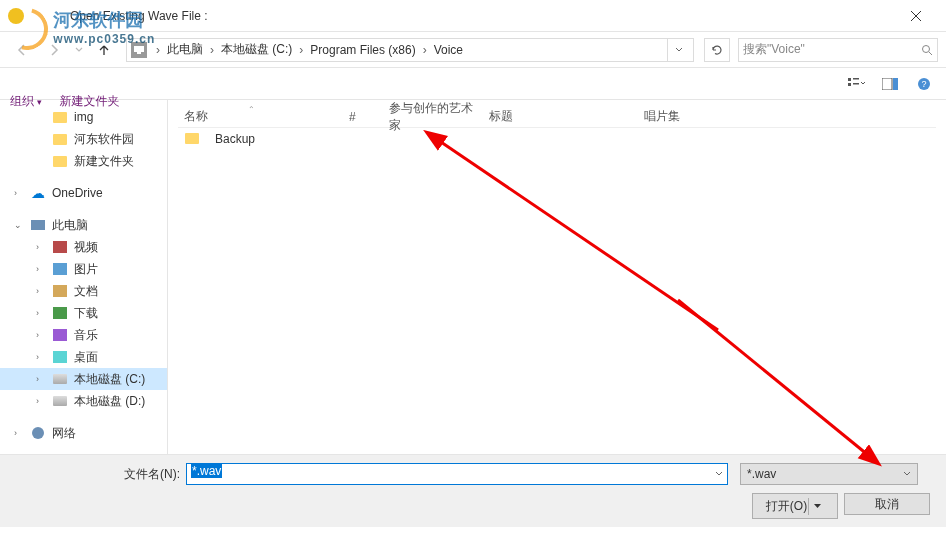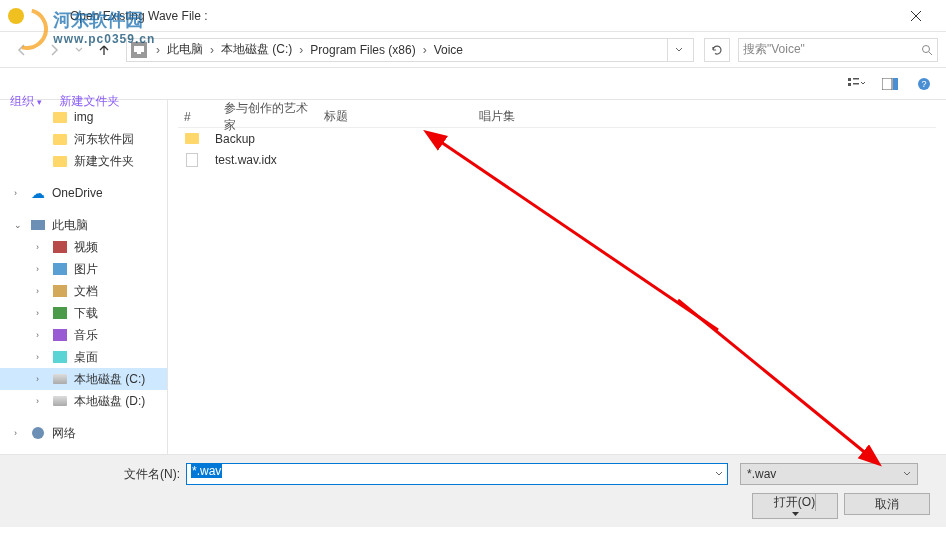--- a/index.html
+++ b/index.html
@@ -17,21 +17,21 @@
 .nav .breadcrumb { flex: 1; display: flex; align-items: center; border: 1px solid #dcdcdc; height: 24px; padding: 0 4px; margin: 0 4px; }
 .breadcrumb .crumb-icon { width: 16px; height: 16px; background: #999; margin-right: 4px; display: flex; align-items: center; justify-content: center; }
 .breadcrumb .crumb { padding: 0 2px; cursor: pointer; }
 .breadcrumb .chev { width: 14px; text-align: center; color: #666; }
 .nav .dropdown { width: 22px; height: 22px; border-left: 1px solid #dcdcdc; margin-left: auto; display: flex; align-items: center; justify-content: center; }
 .nav .refresh { width: 26px; height: 24px; display: flex; align-items: center; justify-content: center; border: 1px solid #dcdcdc; margin-left: 2px; }
 .nav .search { width: 200px; height: 24px; border: 1px solid #dcdcdc; margin-left: 4px; display: flex; align-items: center; padding: 0 4px; color: #888; }
 .nav .search span { flex: 1; }
 
 .toolbar { height: 32px; display: flex; align-items: center; padding: 0 10px; border-bottom: 1px solid #e5e5e5; gap: 18px; }
-.toolbar .t-item { color: #8b5cf6; cursor: pointer; margin-top: 35px; }
+.toolbar .t-item { color: #701a75; cursor: pointer; margin-top: 35px; }
 .toolbar .t-item.after::after { content: "▾"; margin-left: 3px; font-size: 9px; }
 .toolbar .right { margin-left: auto; display: flex; gap: 10px; align-items: center; }
 .toolbar .right .ico { width: 24px; height: 20px; display: flex; align-items: center; justify-content: center; color: #555; }
 
 .body { display: flex; height: 354px; }
 .tree { width: 168px; border-right: 1px solid #e5e5e5; overflow: auto; padding: 6px 0; }
 .tree-item { display: flex; align-items: center; height: 22px; padding-left: 20px; gap: 6px; cursor: pointer; }
 .tree-item.indent { padding-left: 36px; }
 .tree-item.top { padding-left: 14px; }
 .tree-item.selected { background: #cde8ff; }
@@ -69,21 +69,21 @@
 
 .footer { border-top: 1px solid #e5e5e5; padding: 8px 14px; display: flex; flex-direction: column; gap: 8px; background: #f0f0f0; }
 .footer-row1 { display: flex; align-items: center; gap: 6px; padding-left: 110px; }
 .footer-row1 .lbl { font-size: 12px; }
 .footer-row1 .filename-input { width: 542px; height: 22px; border: 1px solid #0078d7; background: #fff; padding: 0 4px; font-size: 12px; position: relative; }
 .footer-row1 .filename-input .selected-text { background: #0078d7; color: #fff; padding: 0 1px; }
 .footer-row1 .filter { width: 178px; height: 22px; border: 1px solid #adadad; background: #e1e1e1; padding: 0 6px; display: flex; align-items: center; margin-left: 6px; }
 .footer-row1 .filter span { flex: 1; }
 .footer-row2 { display: flex; justify-content: flex-end; gap: 6px; padding-right: 2px; }
 .footer-row2 .btn { width: 86px; height: 22px; border: 1px solid #adadad; background: #e1e1e1; display: flex; align-items: center; justify-content: center; cursor: pointer; }
-.footer-row2 .btn.split { display: flex; padding: 12px; flex-direction: column; }
+.footer-row2 .btn.split { display: flex; padding: 12px; }
 .footer-row2 .btn.split .main { flex: 1; display: flex; align-items: center; justify-content: center; border-right: 1px solid #adadad; }
 .footer-row2 .btn.split .dd { width: 16px; display: flex; align-items: center; justify-content: center; }
 
 
 .arrow { position: absolute; pointer-events: none; }
 
 
 .watermark { position: absolute; top: 6px; left: 4px; opacity: 0.75; font-weight: bold; color: #1a6fb0; z-index: 100; pointer-events: none; }
 .watermark .wm-logo { width: 42px; height: 42px; display: inline-block; vertical-align: middle; position: relative; }
 .watermark .wm-logo::before { content: ""; position: absolute; width: 34px; height: 34px; border: 4px solid #f7a11a; border-radius: 50%; left: 2px; top: 2px; border-top-color: transparent; border-left-color: transparent; transform: rotate(-30deg); }
@@ -302,37 +302,32 @@
         <span class="ficon">
           <div class="net-ic"></div>
         </span>
         <span>网络</span>
       </div>
     </div>
 
   <div class="content">
     <div class="headers">
       <span class="sort-ind">⌃</span>
+      <span class="col col-name">名称</span>
       <span class="col col-num">#</span>
       <span class="col col-artist">参与创作的艺术家</span>
       <span class="col col-title">标题</span>
       <span class="col col-album">唱片集</span>
     </div>
     <div id="file-rows">
         <div class="file-row">
           <span class="ficon2">
             <div class="folder-ic"></div>
           </span>
           <span class="fname">Backup</span>
-        </div>
-        <div class="file-row">
-          <span class="ficon2">
-            <div class="txt-ic"></div>
-          </span>
-          <span class="fname">test.wav.idx</span>
         </div>
       </div>
 
     <svg class="arrow" style="left:250px; top:30px;" width="320" height="230">
       <defs>
           <marker id="ah1" markerWidth="10" markerHeight="10" refX="2" refY="3" orient="auto">
             <path d="M0,0 L0,6 L8,3 z" fill="#e00"></path>
           </marker>
         </defs>
       <line x1="300" y1="200" x2="20" y2="10" stroke="#e00" stroke-width="3" marker-end="url(#ah1)"></line>

